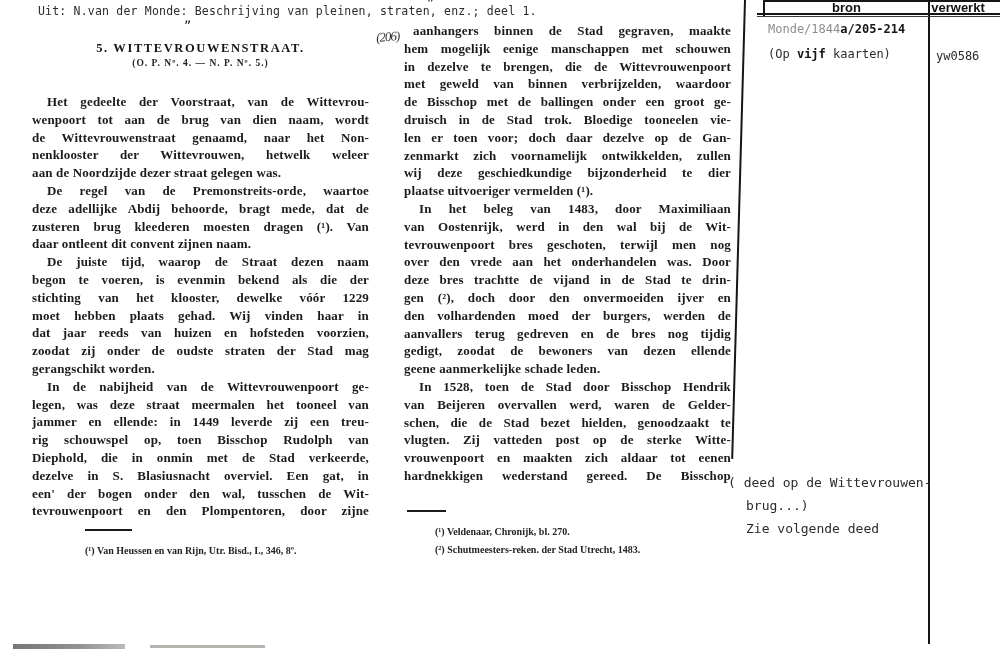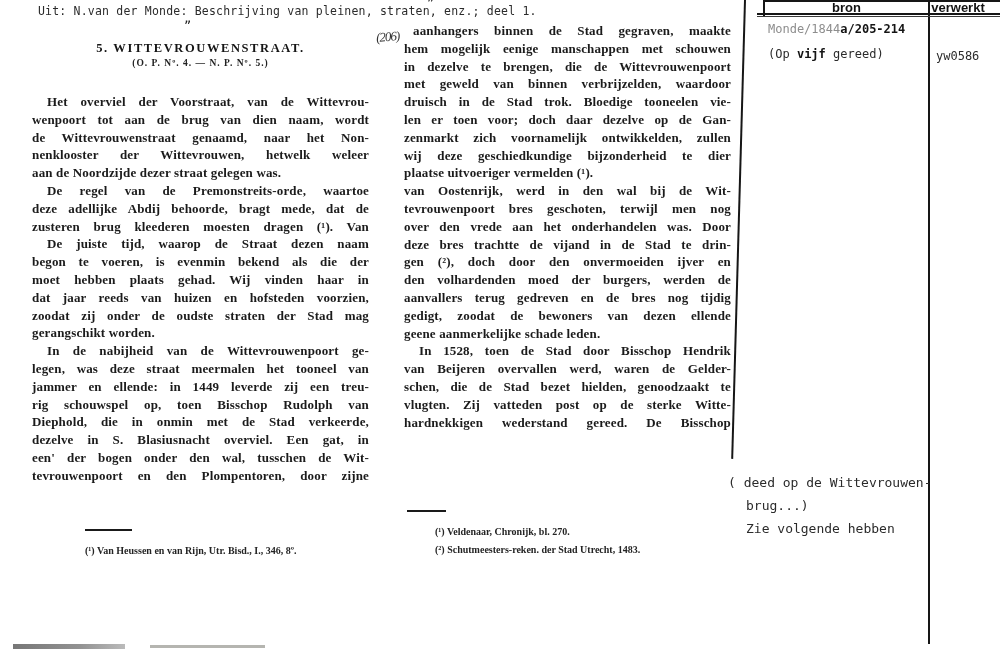--- a/index.html
+++ b/index.html
@@ -70,66 +70,71 @@
 
   <div class="typed-header tw">Uit: N.van der Monde: Beschrijving van pleinen, straten, enz.; deel 1.</div>
   <span class="ins-mark tw">„</span>
   <span class="ditto-mark tw">”</span>
 
   <div class="booktitle">5. WITTEVROUWENSTRAAT.</div>
   <div class="booksub">(O. P. Nº. 4. — N. P. Nº. 5.)</div>
   <span class="pagenum">(206)</span>
 
   <div id="left-col" class="col">
-      <div class="bl ind">Het overviel der Voorstraat, van de Wittevrou-</div>
+      <div class="bl ind">Het gedeelte der Voorstraat, van de Wittevrou-</div>
       <div class="bl">wenpoort tot aan de brug van dien naam, wordt</div>
       <div class="bl">de Wittevrouwenstraat genaamd, naar het Non-</div>
       <div class="bl">nenklooster der Wittevrouwen, hetwelk weleer</div>
       <div class="bl last">aan de Noordzijde dezer straat gelegen was.</div>
       <div class="bl ind">De regel van de Premonstreits-orde, waartoe</div>
       <div class="bl">deze adellijke Abdij behoorde, bragt mede, dat de</div>
       <div class="bl">zusteren brug kleederen moesten dragen (¹). Van</div>
+      <div class="bl last">daar ontleent dit convent zijnen naam.</div>
       <div class="bl ind">De juiste tijd, waarop de Straat dezen naam</div>
       <div class="bl">begon te voeren, is evenmin bekend als die der</div>
+      <div class="bl">stichting van het klooster, dewelke vóór 1229</div>
       <div class="bl">moet hebben plaats gehad.  Wij vinden haar in</div>
       <div class="bl">dat jaar reeds van huizen en hofsteden voorzien,</div>
       <div class="bl">zoodat zij onder de oudste straten der Stad mag</div>
       <div class="bl last">gerangschikt worden.</div>
       <div class="bl ind">In de nabijheid van de Wittevrouwenpoort ge-</div>
       <div class="bl">legen, was deze straat meermalen het tooneel van</div>
       <div class="bl">jammer en ellende: in 1449 leverde zij een treu-</div>
       <div class="bl">rig schouwspel op, toen Bisschop Rudolph van</div>
       <div class="bl">Diephold, die in onmin met de Stad verkeerde,</div>
       <div class="bl">dezelve in S. Blasiusnacht overviel.  Een gat, in</div>
       <div class="bl">een' der bogen onder den wal, tusschen de Wit-</div>
       <div class="bl">tevrouwenpoort en den Plompentoren, door zijne</div>
     </div>
   <div id="right-col" class="col">
       <div class="bl pad8">aanhangers binnen de Stad gegraven, maakte</div>
       <div class="bl">hem mogelijk eenige manschappen met schouwen</div>
       <div class="bl">in dezelve te brengen, die de Wittevrouwenpoort</div>
       <div class="bl">met geweld van binnen verbrijzelden, waardoor</div>
+      <div class="bl">de Bisschop met de ballingen onder een groot ge-</div>
       <div class="bl">druisch in de Stad trok.  Bloedige tooneelen vie-</div>
       <div class="bl">len er toen voor; doch daar dezelve op de Gan-</div>
       <div class="bl">zenmarkt zich voornamelijk ontwikkelden, zullen</div>
       <div class="bl">wij deze geschiedkundige bijzonderheid te dier</div>
       <div class="bl last">plaatse uitvoeriger vermelden (¹).</div>
+      <div class="bl ind">In het beleg van 1483, door Maximiliaan</div>
       <div class="bl">van Oostenrijk, werd in den wal bij de Wit-</div>
       <div class="bl">tevrouwenpoort bres geschoten, terwijl men nog</div>
       <div class="bl">over den vrede aan het onderhandelen was.  Door</div>
       <div class="bl">deze bres trachtte de vijand in de Stad te drin-</div>
       <div class="bl">gen (²), doch door den onvermoeiden ijver en</div>
       <div class="bl">den volhardenden moed der burgers, werden de</div>
       <div class="bl">aanvallers terug gedreven en de bres nog tijdig</div>
       <div class="bl">gedigt, zoodat de bewoners van dezen ellende</div>
       <div class="bl last">geene aanmerkelijke schade leden.</div>
       <div class="bl ind">In 1528, toen de Stad door Bisschop Hendrik</div>
       <div class="bl">van Beijeren overvallen werd, waren de Gelder-</div>
       <div class="bl">schen, die de Stad bezet hielden, genoodzaakt te</div>
       <div class="bl">vlugten.  Zij vatteden post op de sterke Witte-</div>
+      <div class="bl">vrouwenpoort en maakten zich aldaar tot eenen</div>
       <div class="bl">hardnekkigen wederstand gereed.  De Bisschop</div>
     </div>
 
   <div class="fnrule l"></div>
   <div class="fnrule r"></div>
   <div id="left-fn" class="fns">
       <div class="fn">(¹) Van Heussen en van Rijn, Utr. Bisd., I., 346, 8º.</div>
     </div>
   <div id="right-fn" class="fns">
       <div class="fn">(¹) Veldenaar, Chronijk, bl. 270.</div>
@@ -140,24 +145,24 @@
   <div class="vline v-hdr"></div>
   <div class="vline v-div"></div>
   <div class="h-top"></div>
   <div class="h-mid"></div>
   <div class="h-mid2"></div>
 
   <div class="card-h bron">bron</div>
   <div class="card-h verw">verwerkt</div>
 
   <div class="bron-l1 tw"><span class="tw-light">Monde/1844</span><span class="tw-bold">a/205-214</span></div>
-  <div class="bron-l2 tw"><span>(Op </span><span class="tw-bold">vijf</span><span> gereed)</span></div>
+  <div class="bron-l2 tw"><span>(Op </span><span class="tw-bold">vijf</span><span> kaarten)</span></div>
   <div class="verw-code tw">yw0586</div>
 
   <div id="card-note" class="card-note tw">
       <div class="cnl">( deed op de Wittevrouwen-</div>
       <div class="cnl ind">brug...)</div>
-      <div class="cnl ind">Zie volgende hebben</div>
+      <div class="cnl ind">Zie volgende deed</div>
     </div>
 
   <div class="smudge1"></div>
   <div class="smudge2"></div>
 </div>
 
 </body></html>

